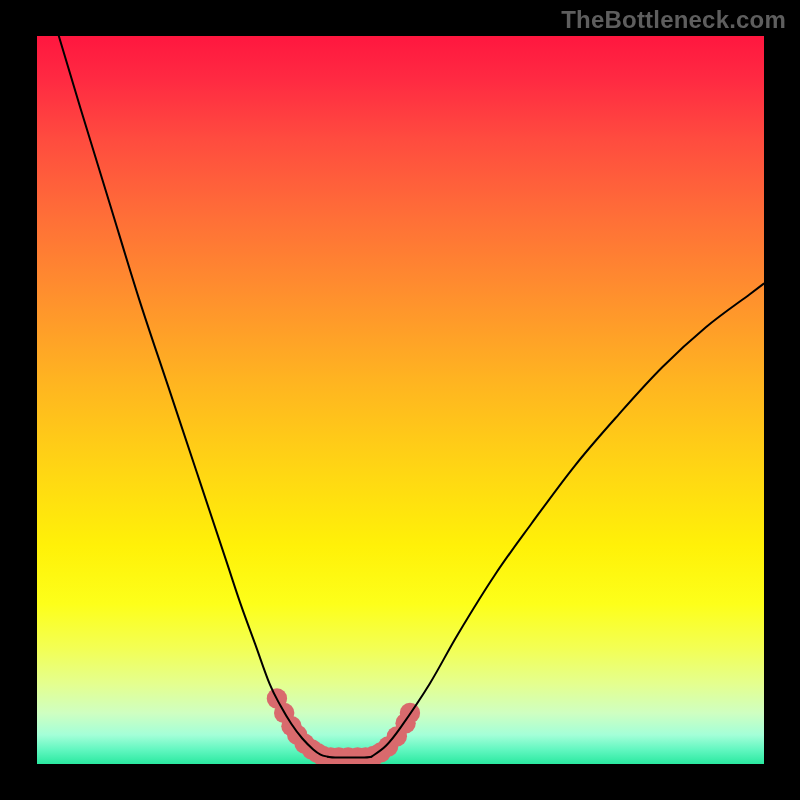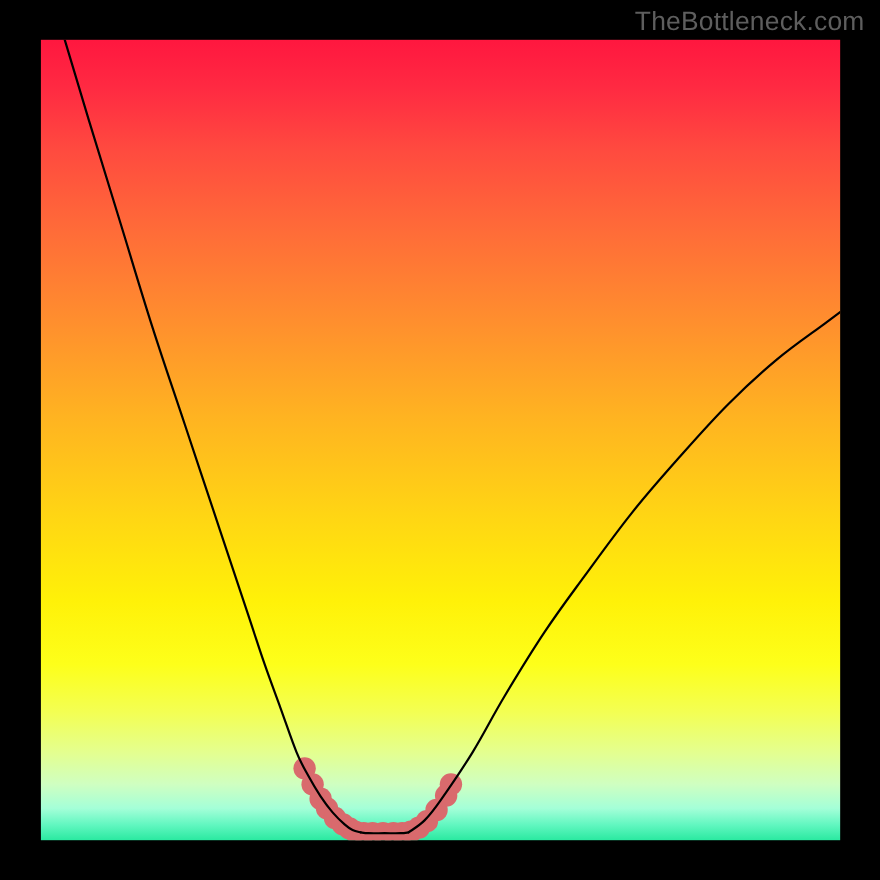--- a/index.html
+++ b/index.html
@@ -50,21 +50,21 @@
       #63f7c1 98%,
       #2ae9a0 100%
     );
   }
   .watermark {
     position: absolute;
     top: 6px;
     right: 14px;
     color: #5e5e5e;
     font-size: 24px;
-    font-weight: 400;
+    font-weight: 700;
     font-family: Arial, Helvetica, sans-serif;
     letter-spacing: 0.2px;
   }
   svg.curves {
     position: absolute;
     left: 0;
     top: 0;
     width: 100%;
     height: 100%;
   }

